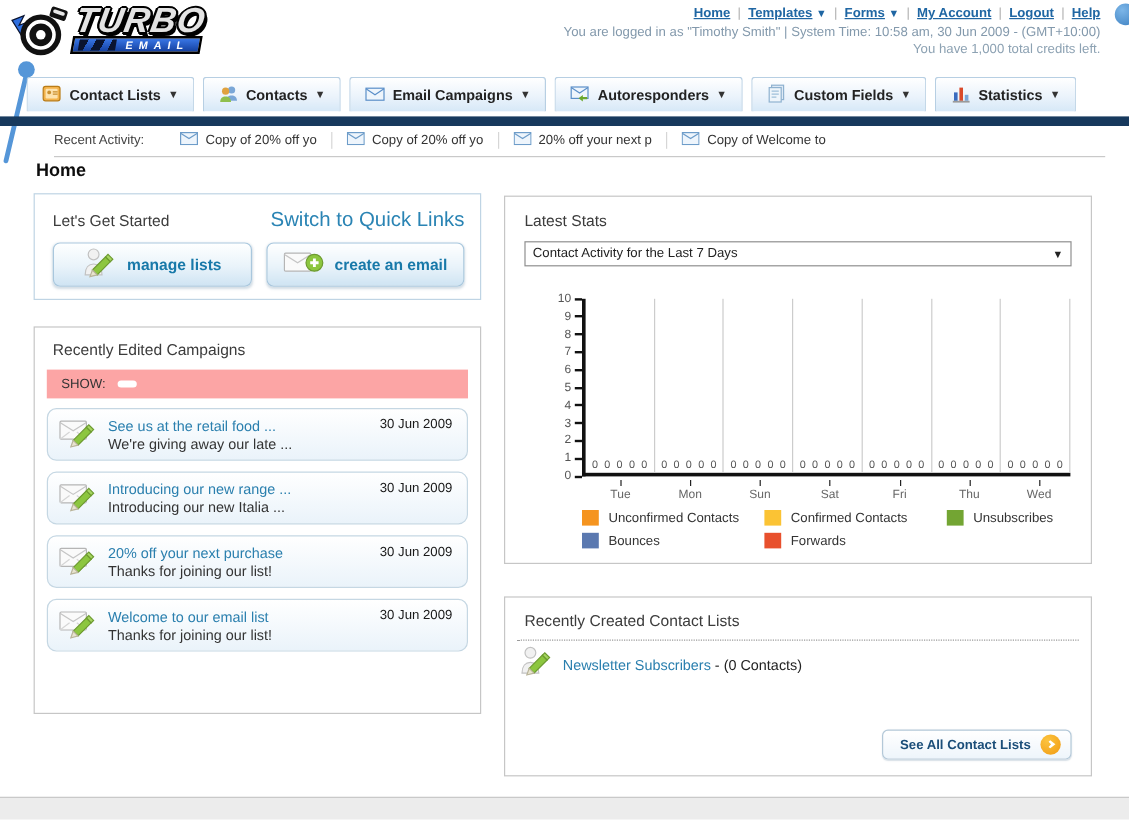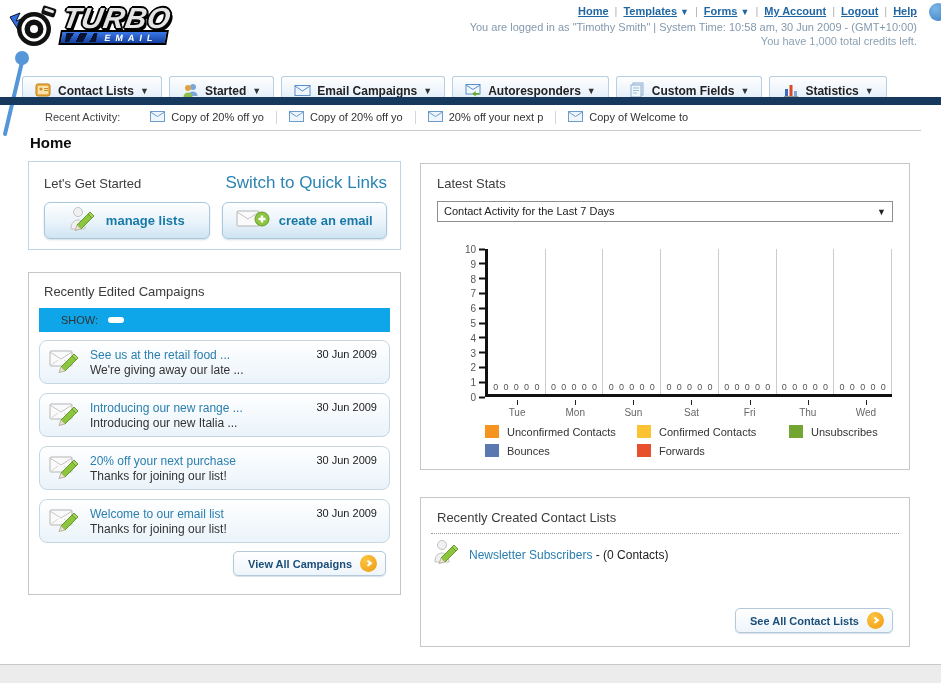--- a/index.html
+++ b/index.html
@@ -21,21 +21,21 @@
   .hdr-links a { color:#1f66a3; text-decoration:underline; font-weight:bold; cursor:pointer; }
   .hdr-links .sep { margin:0 6px; color:#b0b0b0; }
   .hdr-links .caret { color:#1f66a3; font-size:9px; margin-left:3px; }
   .login-line { position:absolute; top:21px; right:24px; font-size:11px; color:#8399ac; }
   .credits-line { position:absolute; top:35px; right:24px; font-size:11px; color:#8da2b3; }
   .corner-dot { position:absolute; left:929px; top:3px; width:18px; height:18px; border-radius:50%;
     background:radial-gradient(circle at 35% 30%, #7cb6e8, #3c7fc0); }
   .deco-left { position:absolute; left:0; top:48px; }
 
   
-  .nav-row { position:absolute; left:22px; top:76px; display:flex; gap:7px; }
+  .nav-row { position:absolute; left:22px; top:64px; display:flex; gap:7px; }
   .nav-tab { height:29px; display:flex; align-items:center; gap:6px; padding:0 12px;
     background:linear-gradient(#ffffff,#e9f2fb 60%,#d6e8f7); border:1px solid #b7cfe3; border-bottom:none;
     border-radius:3px 3px 0 0; font-size:12px; font-weight:bold; color:#222; cursor:pointer; }
   .nav-tab .caret { font-size:9px; color:#333; }
   .navy-bar { position:absolute; left:0; top:97px; width:941px; height:8px; background:#17395d; }
 
   
   .activity-bar { position:absolute; left:45px; top:105px; right:20px; height:24px; display:flex; align-items:center; font-size:11px; }
   .activity-label { color:#444; margin-right:18px; }
   .activity-items { display:flex; align-items:flex-end; }
@@ -52,22 +52,22 @@
   #panel-getstarted { left:28px; top:161px; width:373px; height:89px; border-color:#bfd4e4; }
   .gs-head { display:flex; justify-content:space-between; align-items:center; padding:11px 13px 0 15px; }
   .gs-link { font-size:17px; color:#2a84b4; cursor:pointer; }
   .gs-buttons { display:flex; gap:12px; padding:9px 13px 0 15px; }
   .big-btn { flex:1; height:37px; display:flex; align-items:center; justify-content:center; gap:9px;
     background:linear-gradient(#feffff,#e9f3fa 55%,#cfe4f3); border:1px solid #a9c7dd; border-radius:6px;
     box-shadow:0 1px 2px rgba(80,120,150,.25); font-size:13px; font-weight:bold; color:#1879a9; cursor:pointer; }
 
   #panel-campaigns { left:28px; top:272px; width:373px; height:323px; }
   #panel-campaigns .panel-title { padding:11px 0 0 15px; }
-  .show-bar { margin:9px 10px 0 10px; height:24px; background:#0ea5e9; display:flex; align-items:center;
-    padding:0 22px; font-size:11px; }
+  .show-bar { margin:9px 10px 0 10px; height:24px; background:#fca5a5; display:flex; align-items:center;
+    padding:0 12px; font-size:11px; }
   .show-label { color:#333; margin-right:6px; }
   .show-tab { color:#1f7cab; margin:0 7px; font-size:12px; cursor:pointer; text-decoration:none; }
   .show-tab.active { background:#fff; color:#333; padding:3px 8px; border-radius:3px; margin:0 4px; }
   .camp-list { padding:8px 10px 0 10px; display:flex; flex-direction:column; gap:9px; }
   .campaign-card { position:relative; height:44px; border:1px solid #c5d7e3; border-radius:8px;
     background:linear-gradient(#ffffff,#eaf3fa); display:flex; align-items:center; padding:0 10px 0 8px; cursor:pointer; }
   .camp-text { margin-left:8px; }
   .camp-title { font-size:12px; color:#2a7fae; text-decoration:none; cursor:pointer; display:block; }
   .camp-sub { font-size:12px; color:#333; margin-top:1px; }
   .camp-date { position:absolute; right:12px; top:7px; font-size:11px; color:#1a1a1a; }
@@ -163,21 +163,21 @@
       </div>
       <div class="nav-tab">
         <span class="tab-icon-slot"><span class="icon16">
             <svg width="17" height="16" viewBox="0 0 17 16">
               <circle cx="11" cy="5" r="3" fill="#7ba7d7"></circle>
               <path d="M6.5 14c0-3 2-4.5 4.5-4.5S15.5 11 15.5 14z" fill="#7ba7d7"></path>
               <circle cx="6" cy="6" r="3" fill="#e0a23f"></circle>
               <path d="M1.5 15c0-3 2-4.5 4.5-4.5s4.5 1.5 4.5 4.5z" fill="#8fbf4d"></path>
             </svg>
           </span></span>
-        <span>Started</span>
+        <span>Contacts</span>
         <span class="caret">▼</span>
       </div>
       <div class="nav-tab">
         <span class="tab-icon-slot"><span class="icon16">
             <svg width="17" height="16" viewBox="0 0 17 16">
               <rect x="1" y="3.5" width="15" height="10" fill="#eef5fc" stroke="#5b8fc9"></rect>
               <path d="M1 4l7.5 5L16 4" fill="none" stroke="#5b8fc9"></path>
             </svg>
           </span></span>
         <span>Email Campaigns</span>
@@ -371,28 +371,20 @@
                 <polygon points="24,10 26,8 30,12 28,14" fill="#a5d55f" stroke="#6c9a2f"></polygon>
               </svg>
             </span></span>
           <div class="camp-text">
             <a class="camp-title">Welcome to our email list</a>
             <div class="camp-sub">Thanks for joining our list!</div>
           </div>
           <div class="camp-date">30 Jun 2009</div>
         </div>
       </div>
-    <div class="panel-btn" id="view-all-btn">
-      <span>View All Campaigns</span>
-      <span class="btn-arrow-slot"><span class="arrow-circle">
-            <svg width="11" height="11" viewBox="0 0 11 11">
-              <path d="M1 5.5h5.2L4 3.2 5.5 2l4.5 3.5L5.5 9 4 7.8l2.2-2.3H1z" fill="#fff" transform="scale(0.95)"></path>
-            </svg>
-          </span></span>
-    </div>
   </div>
 
   <div class="panel" id="panel-stats">
     <div class="panel-title">Latest Stats</div>
     <div class="stats-select">
       <span class="caret">▼</span>
       <span>Contact Activity for the Last 7 Days</span>
     </div>
     <div class="chart">
       <div class="yaxis" id="chart-yaxis">

